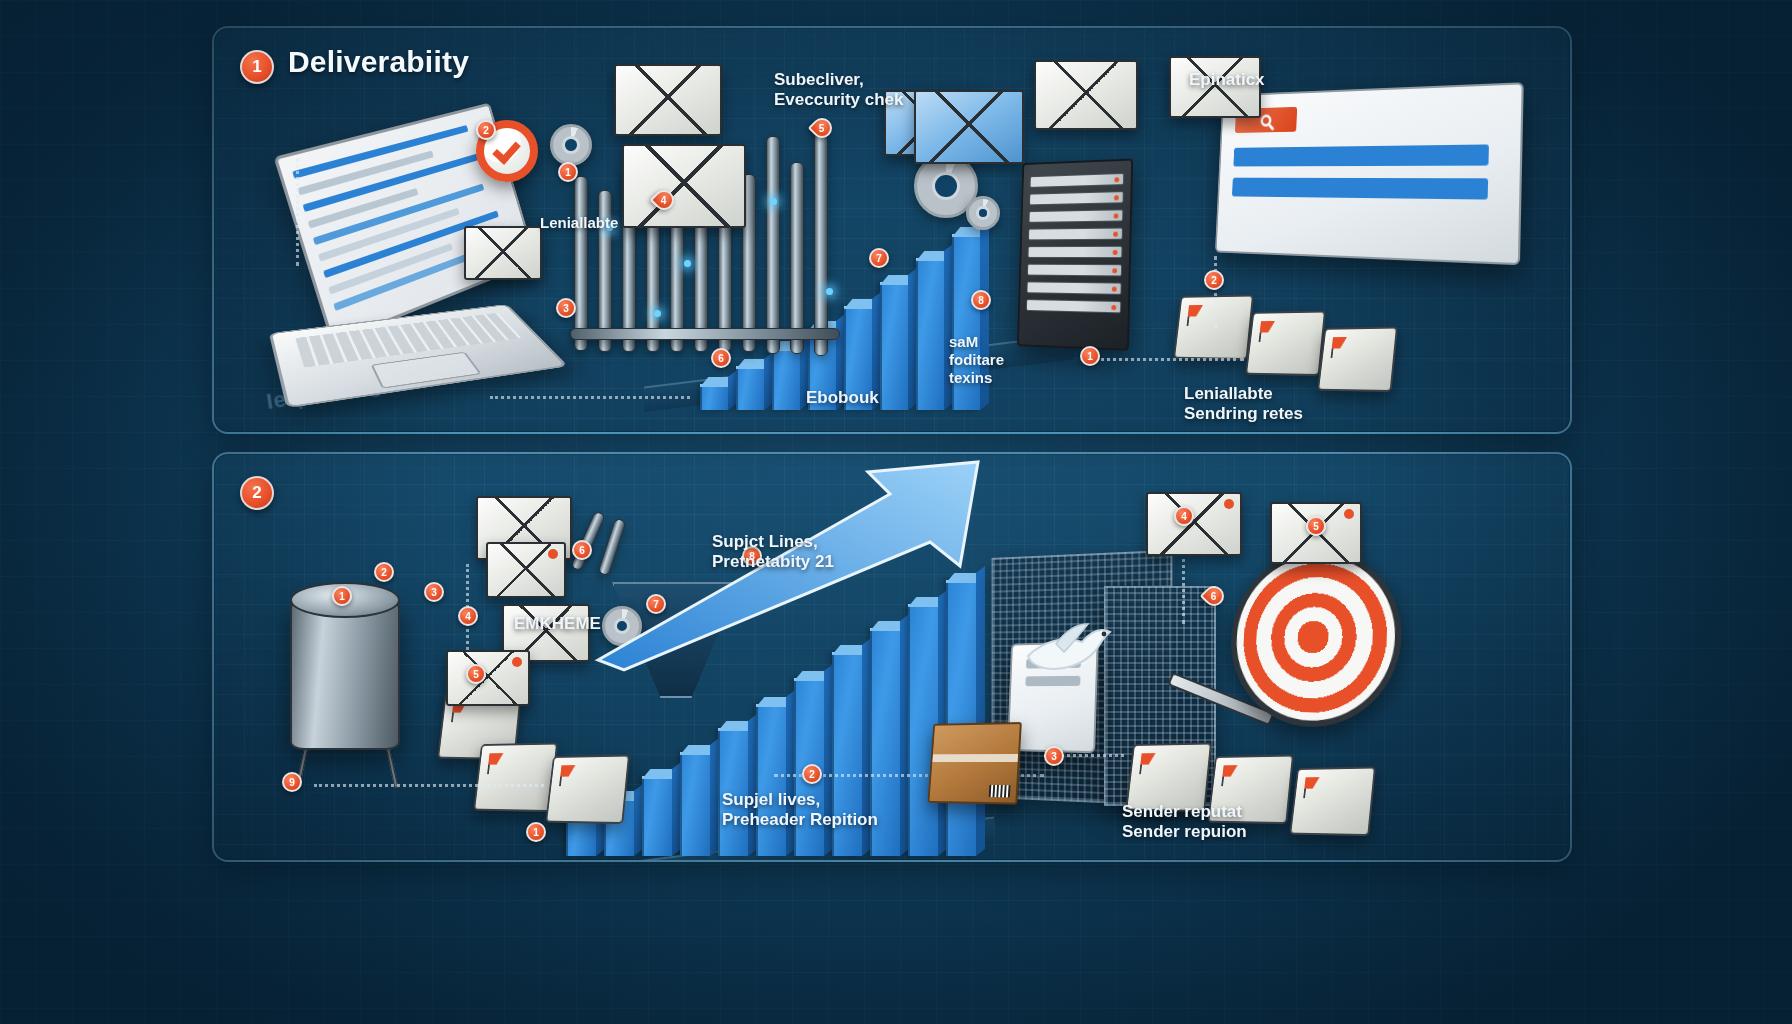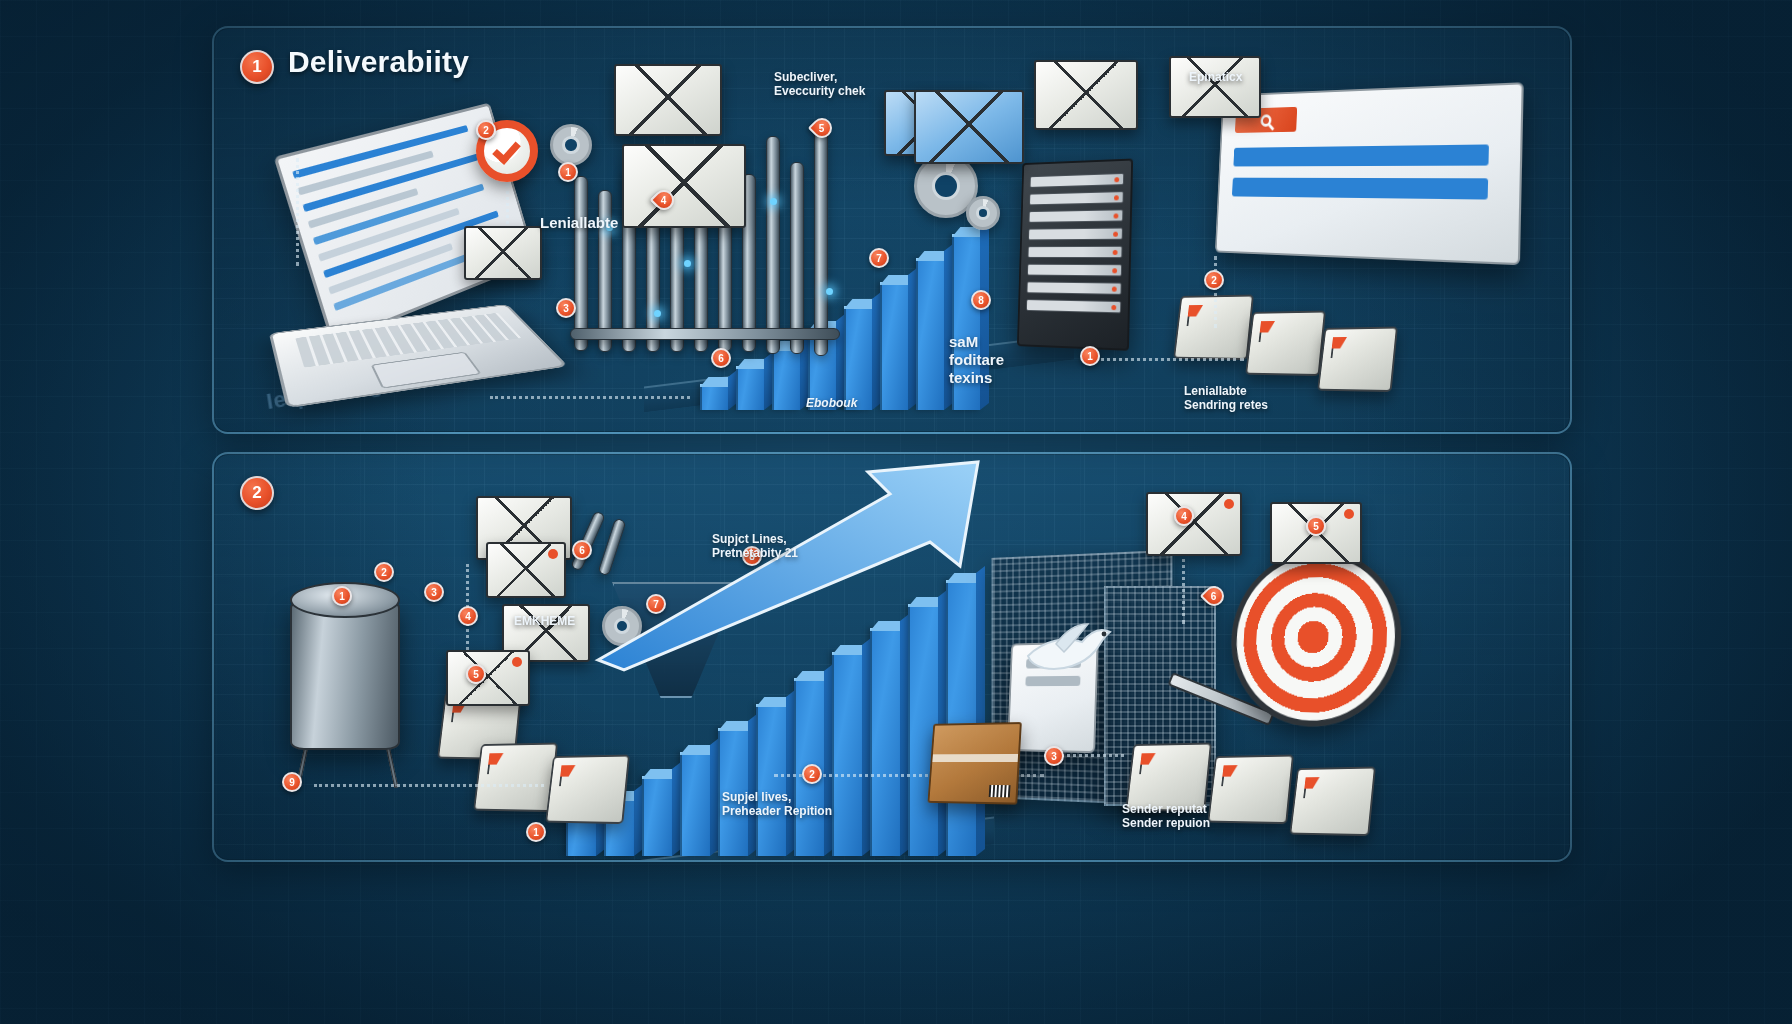--- a/index.html
+++ b/index.html
@@ -69,21 +69,21 @@
   }
   .psub {
     font-size: 19px; font-weight: bold; color: #dce9f3;
     line-height: 1.18; margin-top: 2px; max-width: 210px;
     text-shadow: 0 2px 4px rgba(0,0,0,.5);
   }
 
   
   .flabel {
     position: absolute; z-index: 38;
-    font-size: 12px; font-weight: bold; color: #eef5fb;
+    font-size: 17px; font-weight: bold; color: #eef5fb;
     line-height: 1.2; text-shadow: 0 2px 5px rgba(0,0,0,.6);
     white-space: pre-line;
   }
   .flabel.sm { font-size: 15px; }
 
   
   .dash {
     position: absolute; z-index: 30;
     border-left: 3px dotted rgba(220,235,246,.62);
   }
@@ -434,21 +434,21 @@
           <i></i>
         </div>
       <div class="rack-slot" style="top:120px;">
           <i></i>
         </div>
       <div class="rack-slot" style="top:138px;">
           <i></i>
         </div>
     </div>
 
-    <div class="flabel" style="left:592px; top:368px;font-style:italic;">Ebobouk</div>
+    <div class="flabel" style="left:592px; top:360px;">Ebobouk</div>
     <div class="flabel sm" style="left:735px; top:305px;">saM
 foditare
 texins</div>
     <div class="dashh" style="left:276px; top:368px; width:200px;"></div>
     <div class="dashh" style="left:880px; top:330px; width:150px;"></div>
 
     <div class="card" style="left:980px; top:60px; width:330px; height:170px;">
       <div class="cicon">
           <span class="mag-glyph"></span>
         </div>

